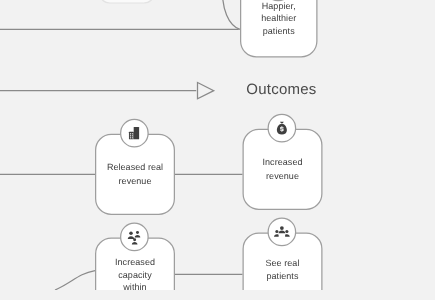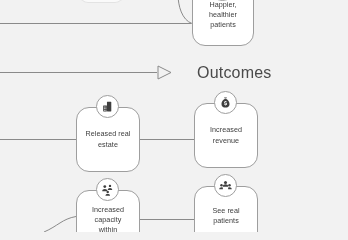--- a/index.html
+++ b/index.html
@@ -68,21 +68,21 @@
     display: flex;
     align-items: center;
     justify-content: center;
     box-sizing: border-box;
   }
   .badge svg { display: block; }
 
   
   .lane-title {
     position: absolute;
-    font-size: 16px;
+    font-size: 12px;
     color: #4a4a4a;
     letter-spacing: 0.2px;
     white-space: nowrap;
   }
 
   
   .ghost-top {
     position: absolute;
     box-sizing: border-box;
     border: 1px solid #e3e3e3;
@@ -125,21 +125,21 @@
     <div class="label">Happier,
 healthier
 patients</div>
   </div>
   <div class="badge" style="left:211px; top:-22px;">
     
   </div>
 
   <div class="node" style="left:76px; top:107px; width:64px; height:65px;">
     <div class="label">Released real
-estate</div>
+revenue</div>
   </div>
   <div class="badge" style="left:96px; top:95px;">
     <svg width="13" height="13" viewBox="0 0 24 24" fill="#3f3f3f">
       <rect x="11" y="3" width="8" height="18" rx="0.8"></rect>
       <rect x="4" y="10" width="7" height="11" rx="0.8"></rect>
       <rect x="5.4" y="12.2" width="1.6" height="1.6" fill="#ffffff"></rect>
       <rect x="8.2" y="12.2" width="1.6" height="1.6" fill="#ffffff"></rect>
       <rect x="5.4" y="15.2" width="1.6" height="1.6" fill="#ffffff"></rect>
       <rect x="8.2" y="15.2" width="1.6" height="1.6" fill="#ffffff"></rect>
       <rect x="5.4" y="18.2" width="1.6" height="1.6" fill="#ffffff"></rect>

